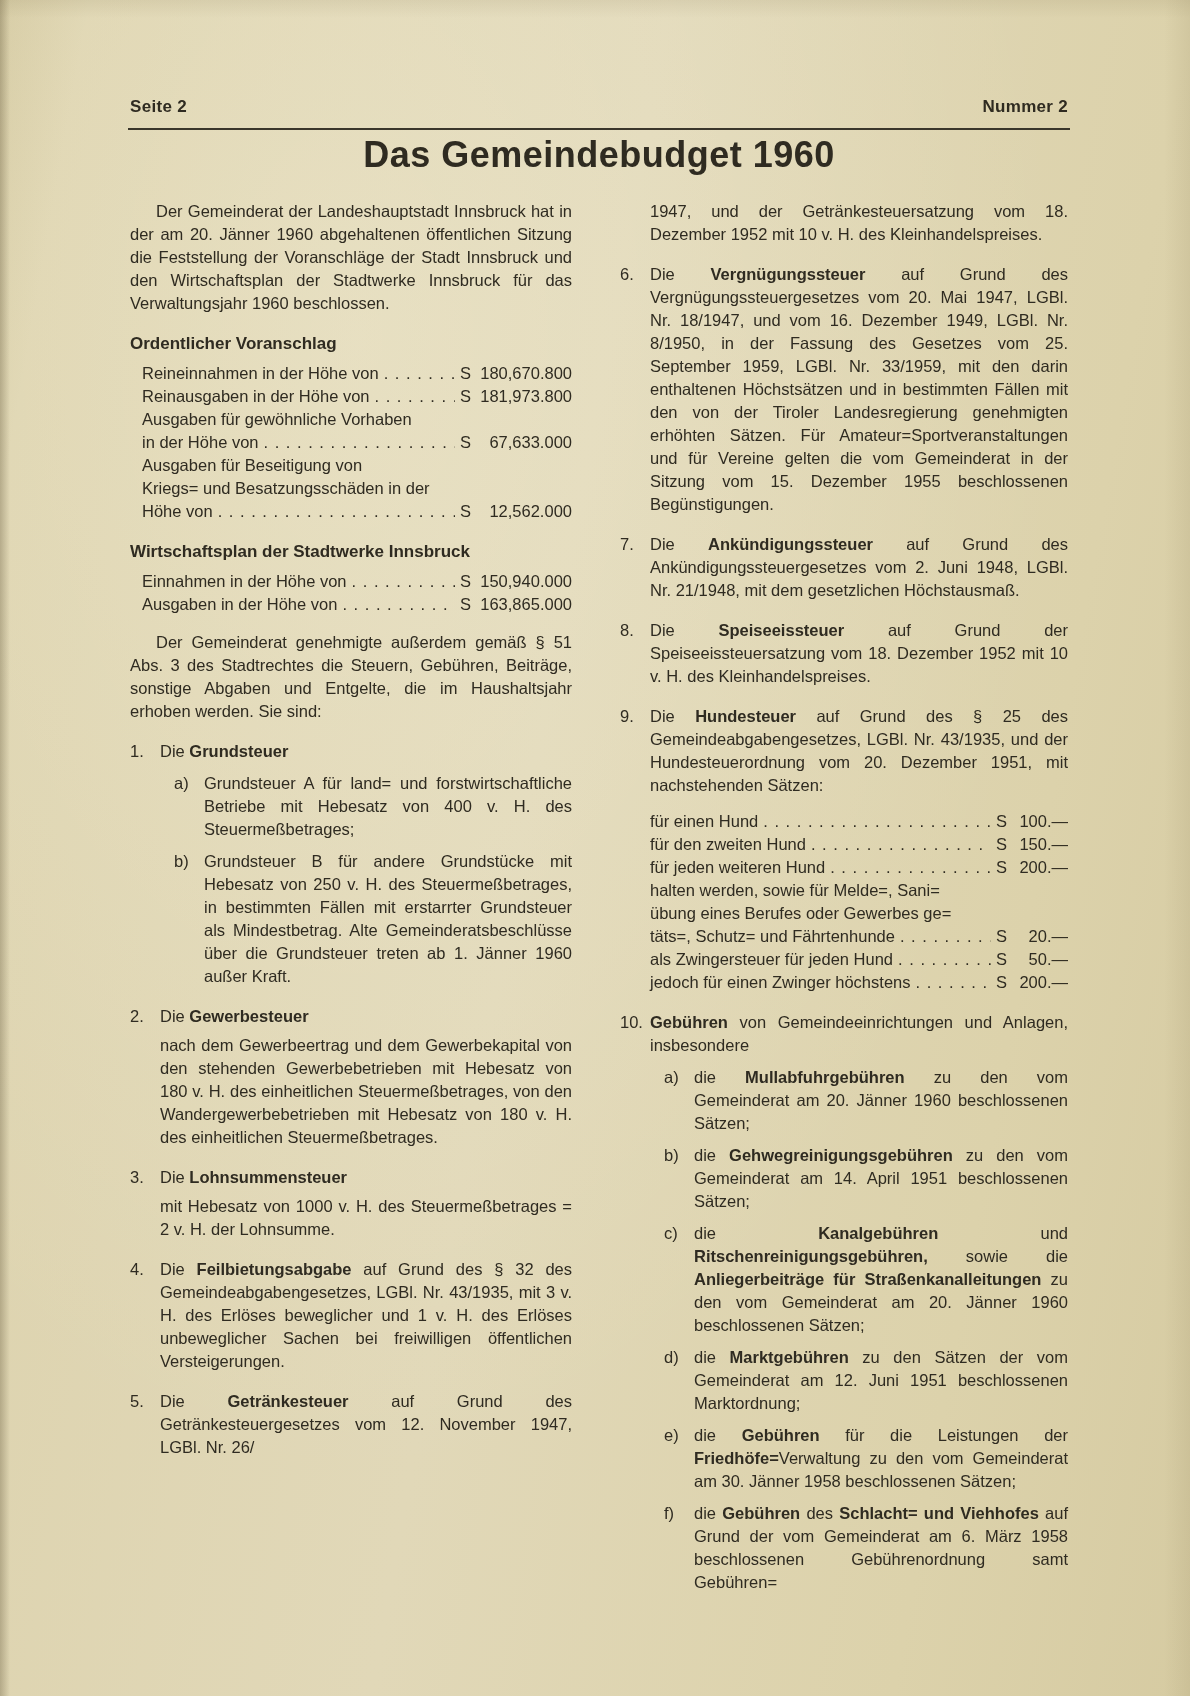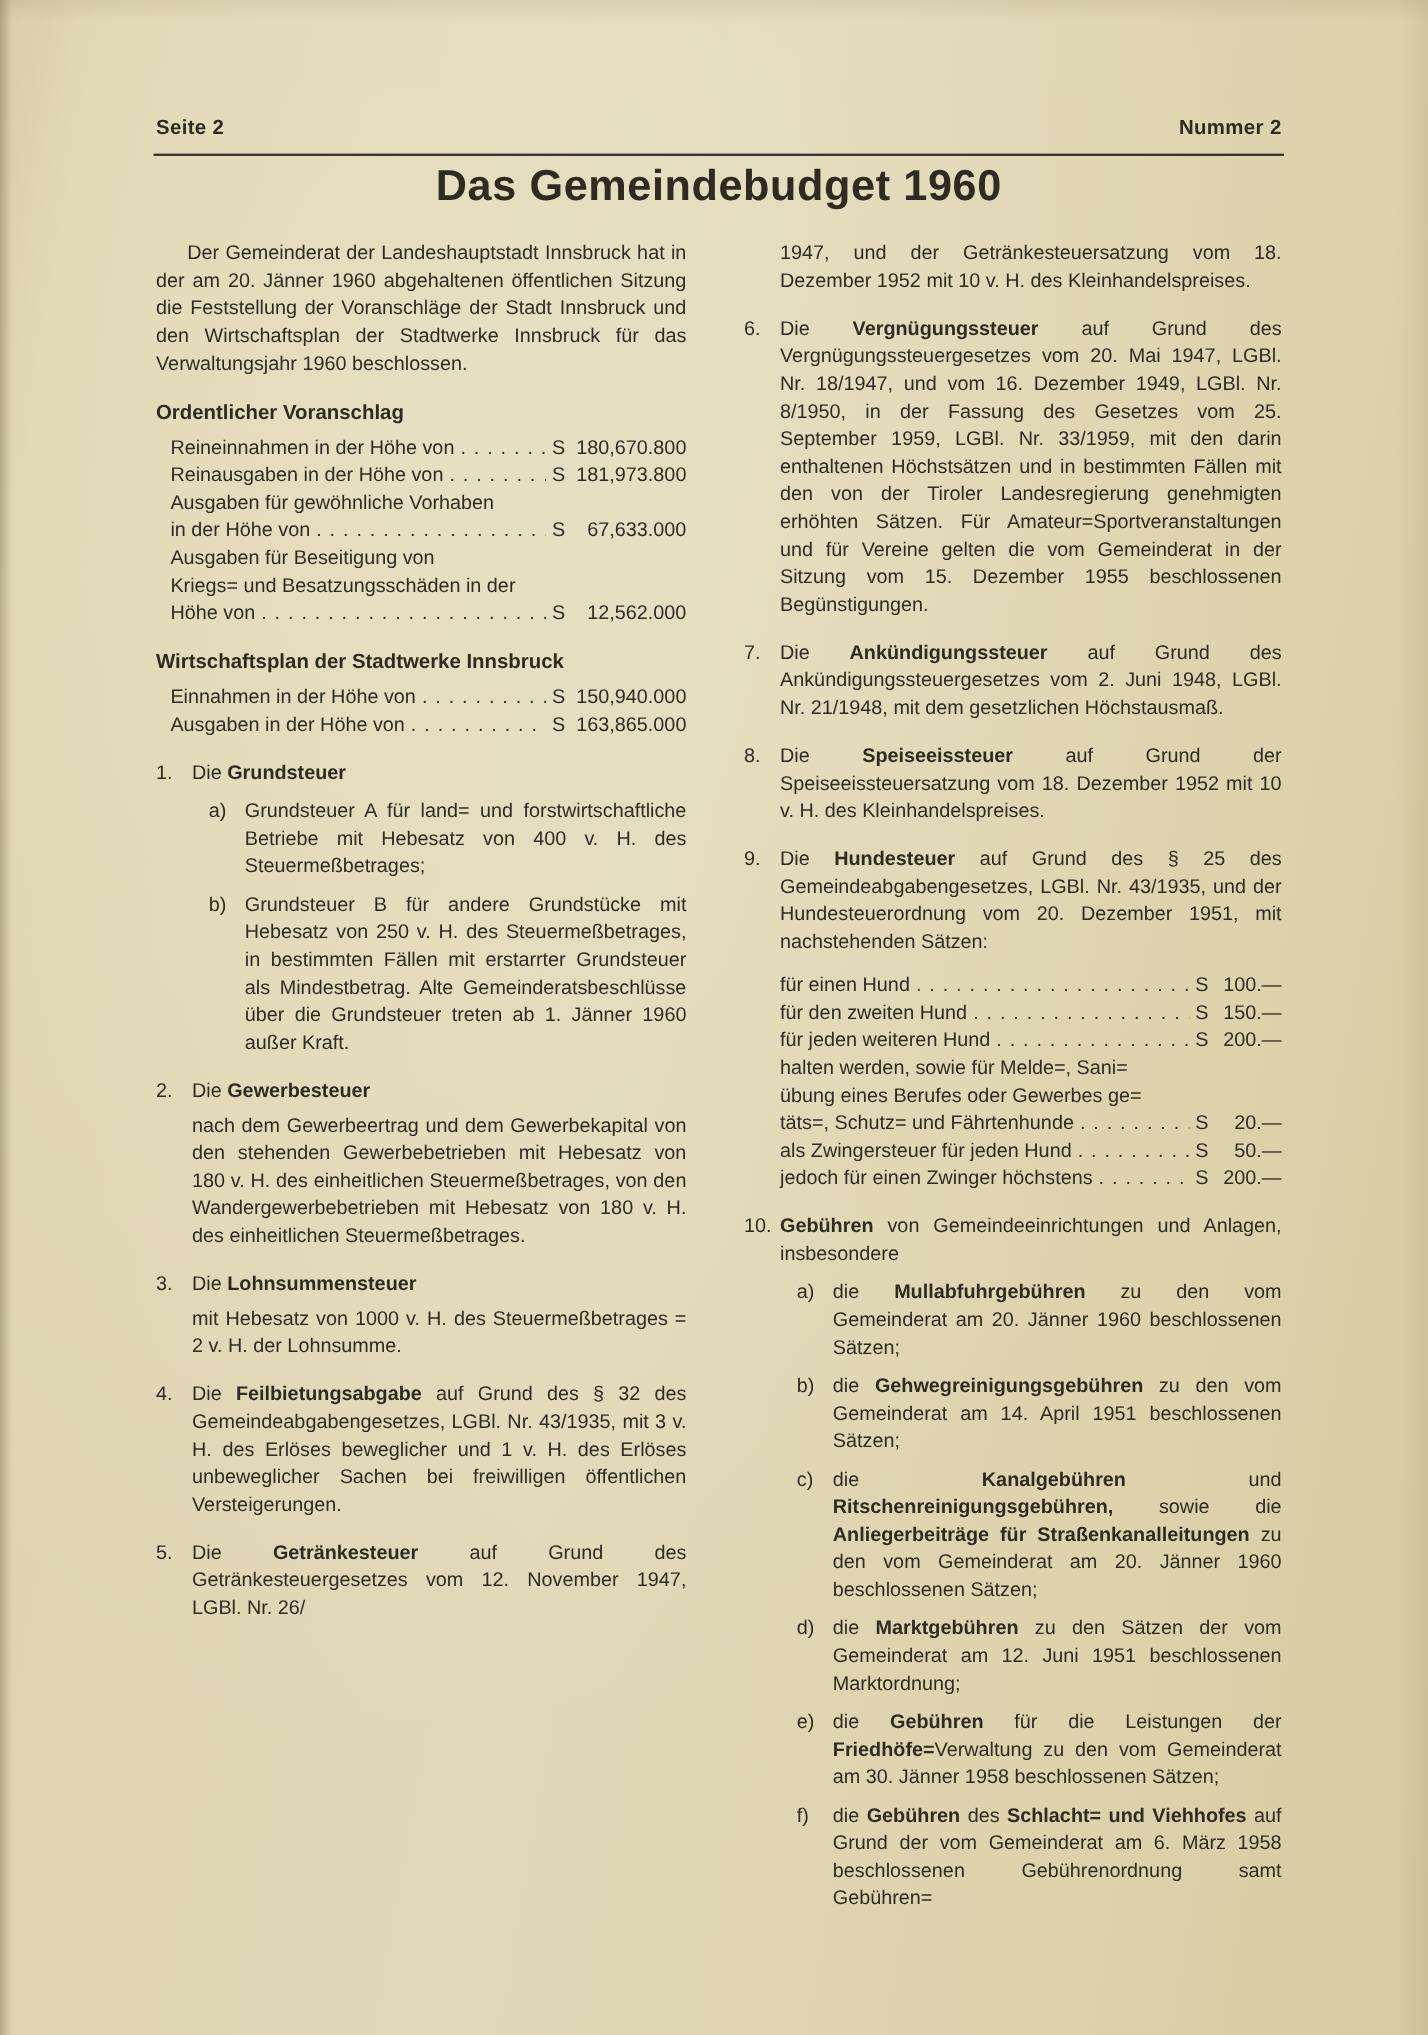--- a/index.html
+++ b/index.html
@@ -109,20 +109,21 @@
       <span class="amt-cur">S</span>
       <span class="amt-val">150,940.000</span>
     </div>
     <div class="amt-row">
       <span class="amt-label">Ausgaben in der Höhe von</span>
       <span class="lead"></span>
       <span class="amt-cur">S</span>
       <span class="amt-val">163,865.000</span>
     </div>
 
+    <p class="para" style="margin-top:15px">Der Gemeinderat genehmigte außerdem gemäß § 51 Abs. 3 des Stadtrechtes die Steuern, Gebühren, Beiträge, sonstige Abgaben und Entgelte, die im Haushaltsjahr erhoben werden. Sie sind:</p>
 
     <div class="num-item">
       <div class="n">1.</div>
       <div class="b"><span>Die </span><b>Grundsteuer</b></div>
     </div>
     <div class="sub-item">
       <div class="l">a)</div>
       <div class="t">Grundsteuer A für land= und forstwirtschaftliche Betriebe mit Hebesatz von 400 v. H. des Steuermeßbetrages;</div>
     </div>
     <div class="sub-item">

